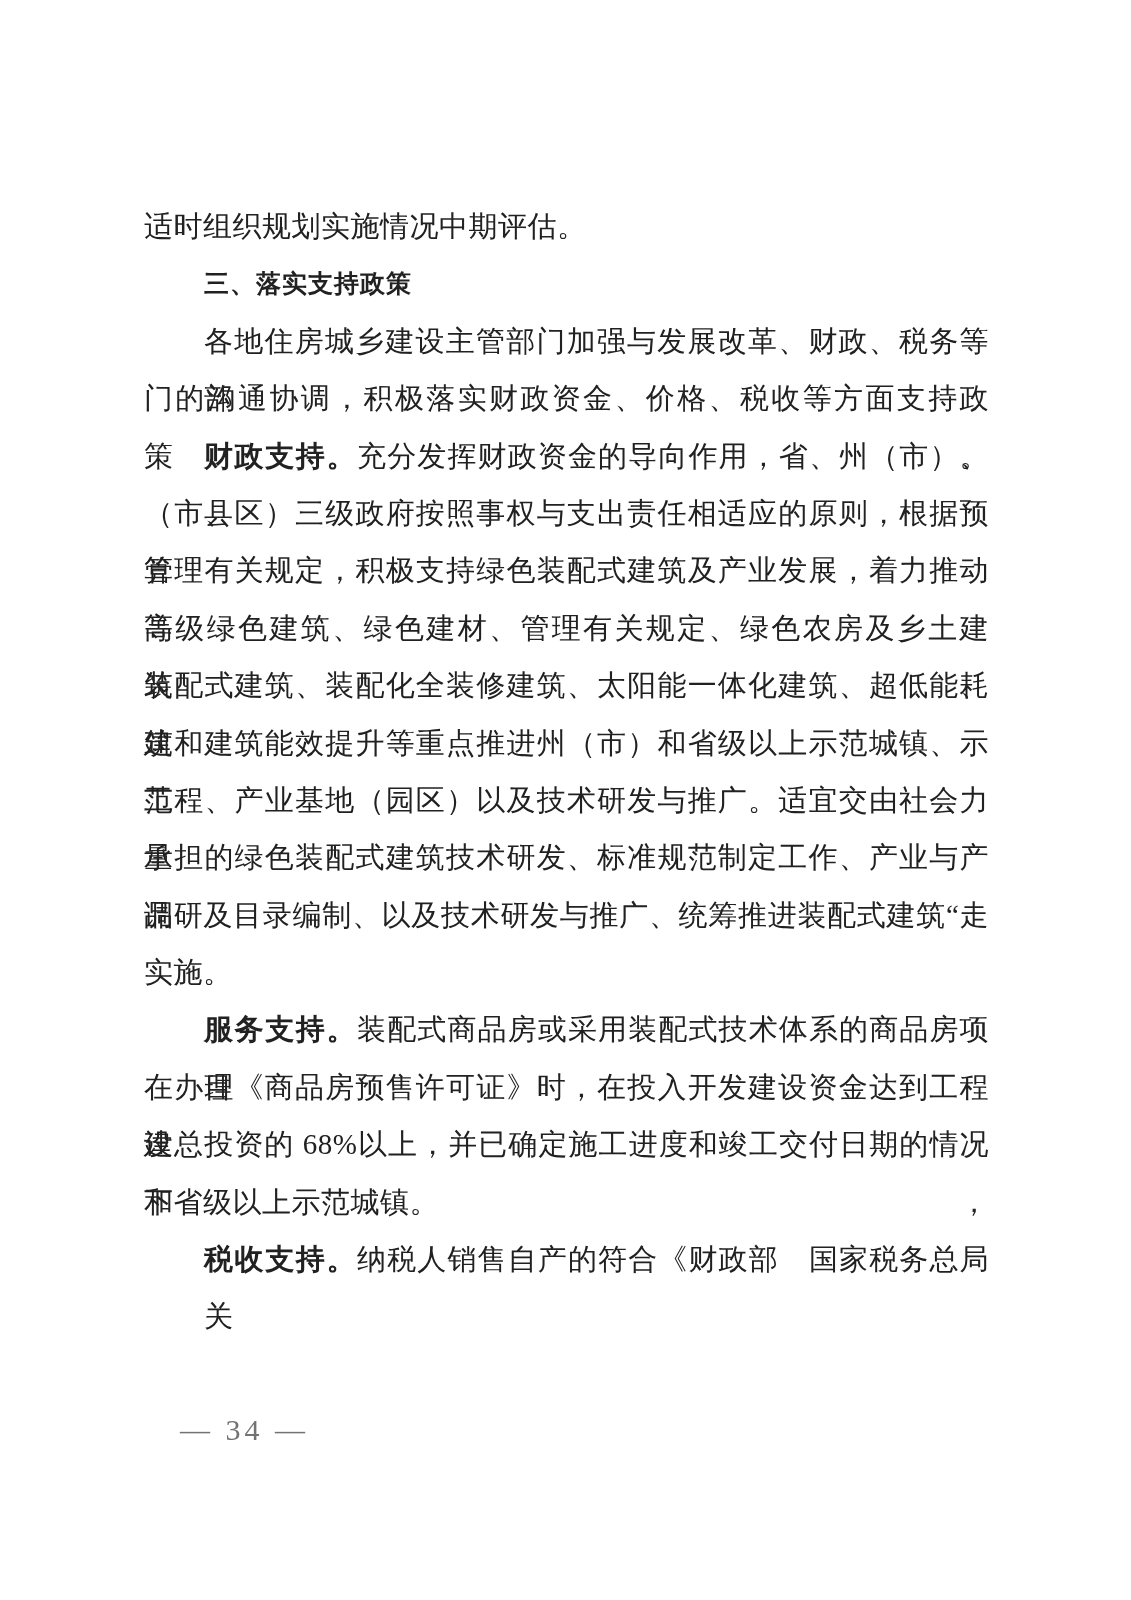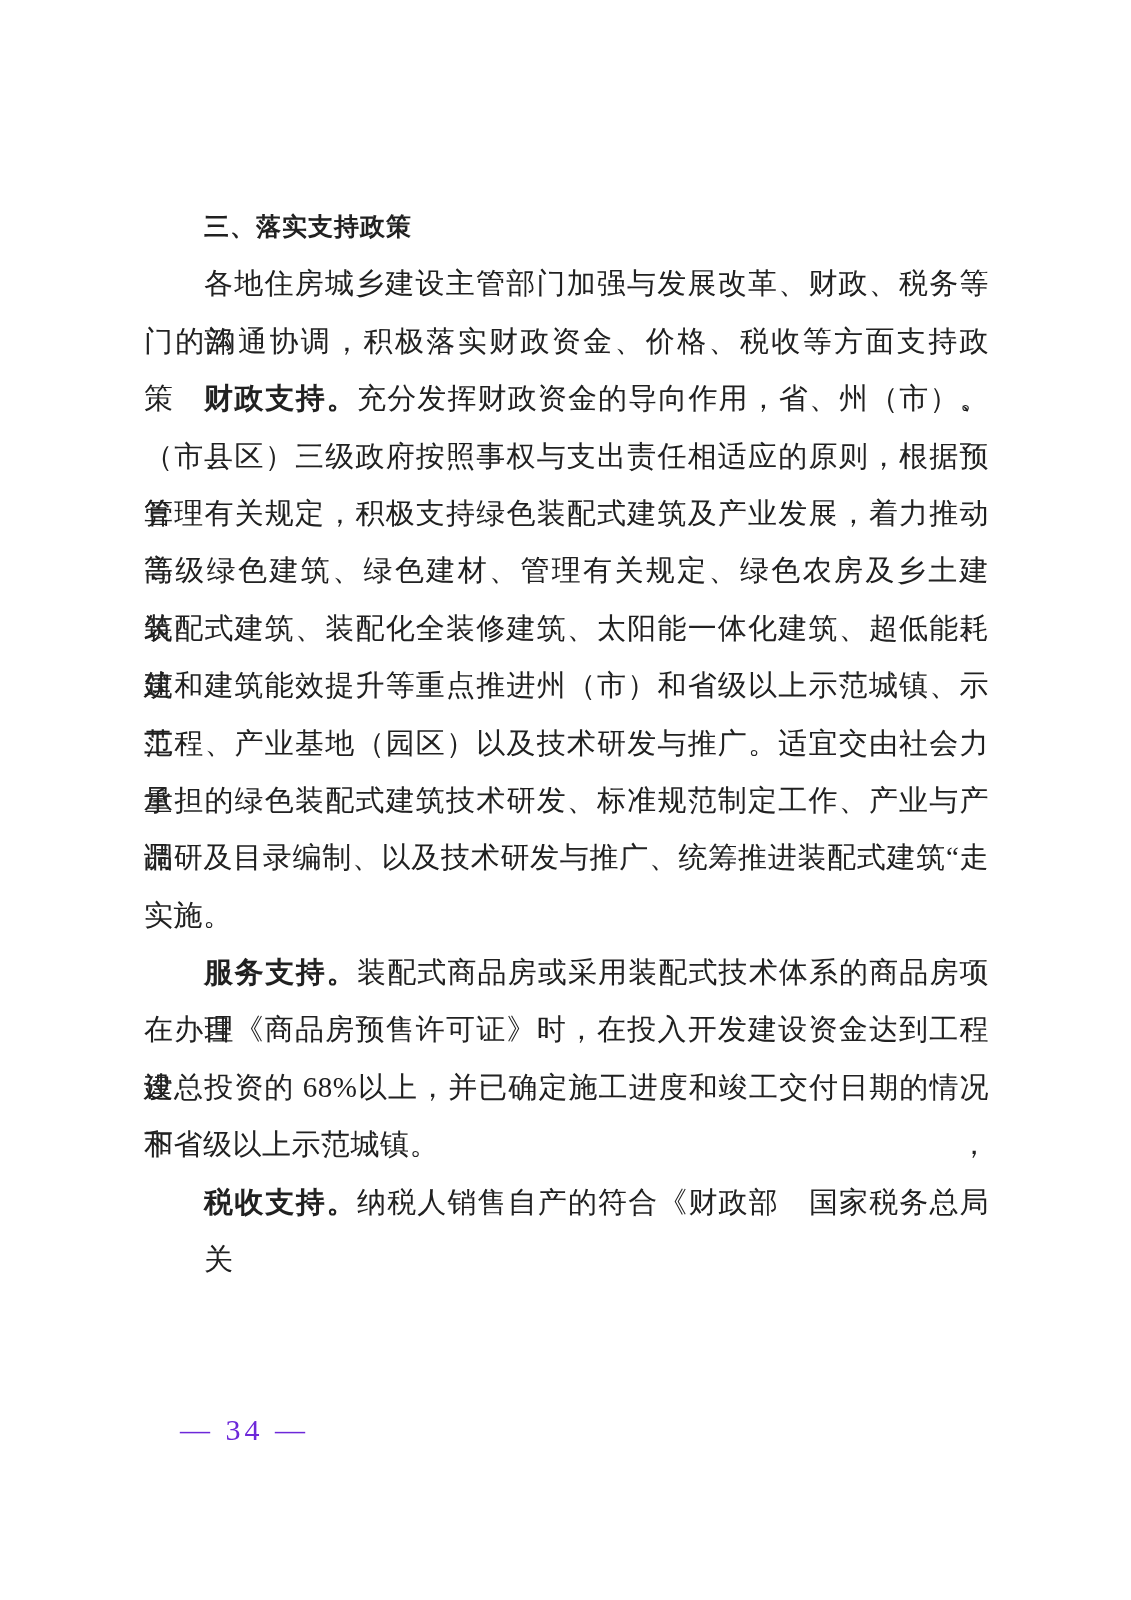--- a/index.html
+++ b/index.html
@@ -49,29 +49,30 @@
     letter-spacing: 1px;
   }
   .page-footer {
     position: absolute;
     left: 180px;
     top: 1408px;
     height: 44px;
     line-height: 44px;
     font-size: 30px;
     letter-spacing: 4px;
-    color: #6d28d9;
+    color: #737373;
   }
 </style>
 </head>
 <body>
 
 <div class="page">
   <main class="content">
 
+    <div class="line"><span>适时组织规划实施情况中期评估。</span></div>
 
     <div class="line heading indent"><span>三、落实支持政策</span></div>
 
     <div class="line just indent"><span>各地住房城乡建设主管部门加强与发展改革、财政、税务等部</span></div>
     <div class="line just"><span>门的沟通协调，积极落实财政资金、价格、税收等方面支持政策。</span></div>
 
     <div class="line just indent"><span class="lead">财政支持。</span><span>充分发挥财政资金的导向作用，省、州（市）、县</span></div>
     <div class="line just"><span>（市、区）三级政府按照事权与支出责任相适应的原则，根据预算</span></div>
     <div class="line just"><span>管理有关规定，积极支持绿色装配式建筑及产业发展，着力推动高</span></div>
     <div class="line just"><span>等级绿色建筑、绿色建材、管理有关规定、绿色农房及乡土建筑、</span></div>

